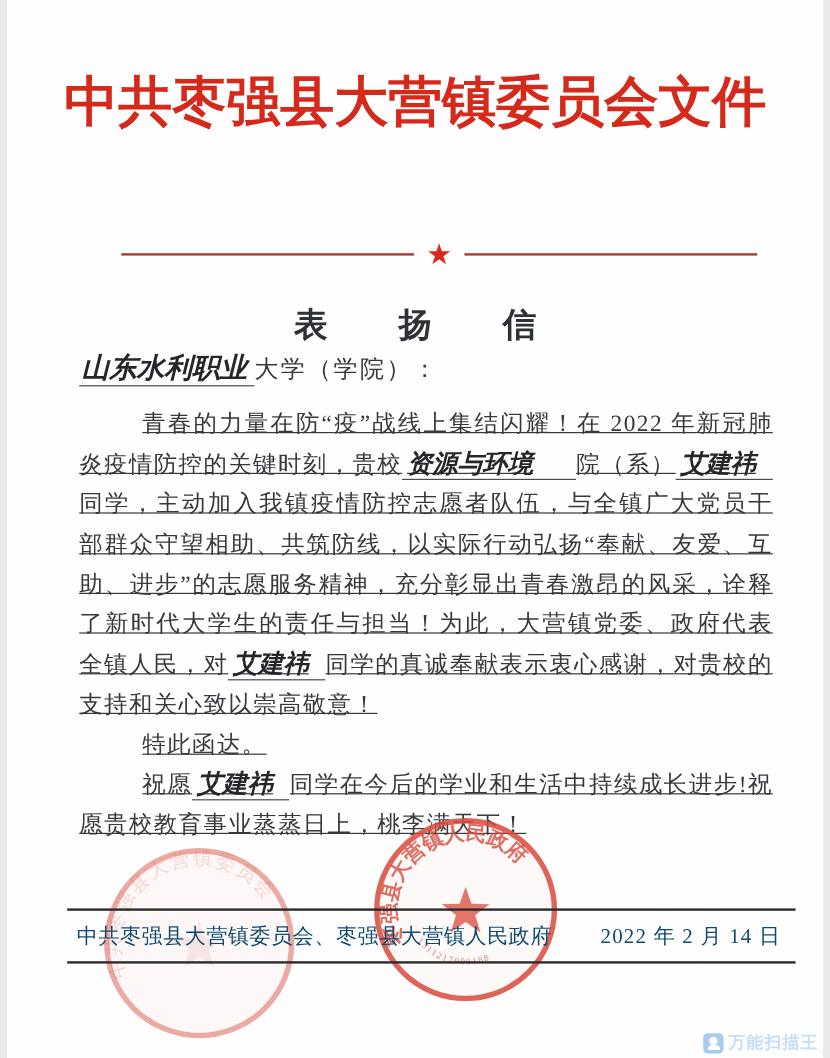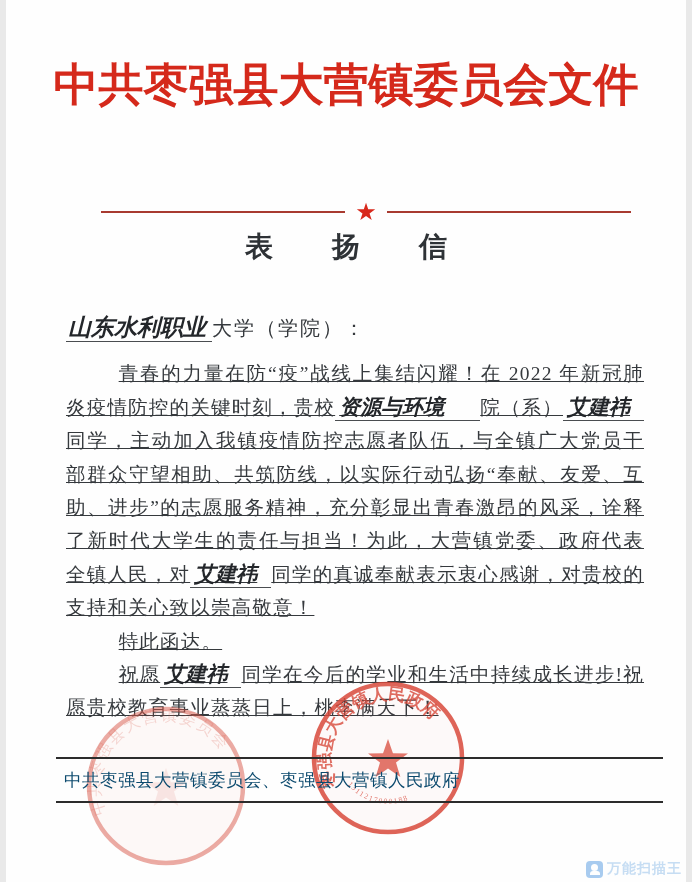--- a/index.html
+++ b/index.html
@@ -9,24 +9,24 @@
   
   .doc-header{position:absolute;top:58px;left:0;width:100%;text-align:center;
     font-size:45px;font-weight:bold;color:#d5291b;letter-spacing:0px;line-height:1.2;
     font-family:"Liberation Serif","DejaVu Serif",serif;}
 
   
   .divider{position:absolute;top:200px;left:95px;width:530px;display:flex;align-items:center;}
   .divider .rline{flex:1;height:2px;background:#a83a30;}
   .divider .star{color:#d8281b;font-size:24px;line-height:1;margin:0 10px;font-family:"DejaVu Sans",sans-serif;}
 
-  .letter-title{position:absolute;top:228px;left:0;width:100%;text-align:center;
+  .letter-title{position:absolute;top:252px;left:0;width:100%;text-align:center;
     font-size:28px;font-weight:bold;color:#2e3236;letter-spacing:26px;text-indent:26px;}
 
-  .content{position:absolute;left:60px;top:312px;width:578px;color:#35393d;
+  .content{position:absolute;left:60px;top:292px;width:578px;color:#35393d;
     font-size:19.5px;line-height:33.4px;letter-spacing:1.2px;}
 
   .salutation{margin:0 0 4px 0;}
   .hw{font-family:"DejaVu Serif","Liberation Serif",serif;font-style:italic;font-weight:600;
     color:#23262a;border-bottom:1.6px solid #4a4d50;line-height:1;}
   .hw-school{font-size:23px;padding:0 6px 1px 2px;letter-spacing:0px;}
   .printed-school{font-size:20px;letter-spacing:2px;}
   .hw-dept{font-size:21px;padding:0 36px 1px 4px;letter-spacing:0;}
   .hw-name{font-size:21px;padding:0 14px 1px 4px;letter-spacing:0;}
 
@@ -101,20 +101,21 @@
     </text>
     <polygon points="82,63 86.94,77.2 101.97,77.51 89.99,86.6 94.34,101 82,92.4 69.66,101 74.01,86.6 62.03,77.51 77.06,77.2" fill="#d8493b" opacity="0.75"></polygon>
     <path id="rseal-bottom" d="M 36,100 A 52,52 0 0 0 128,100" fill="none"></path>
     <text font-size="7.5" fill="#d8493b" opacity="0.7" letter-spacing="1.5">
       <textPath href="#rseal-bottom" startOffset="10">1311217000188</textPath>
     </text>
   </svg>
 
   <div class="footer-band">
     <span class="sig">中共枣强县大营镇委员会、枣强县大营镇人民政府</span>
+    <span class="date">2022 年 2 月 14 日</span>
   </div>
 
   <div class="watermark">
     <div class="wm-icon"></div>
     <span class="wm-text">万能扫描王</span>
   </div>
 
 </div>
 
 </body></html>

